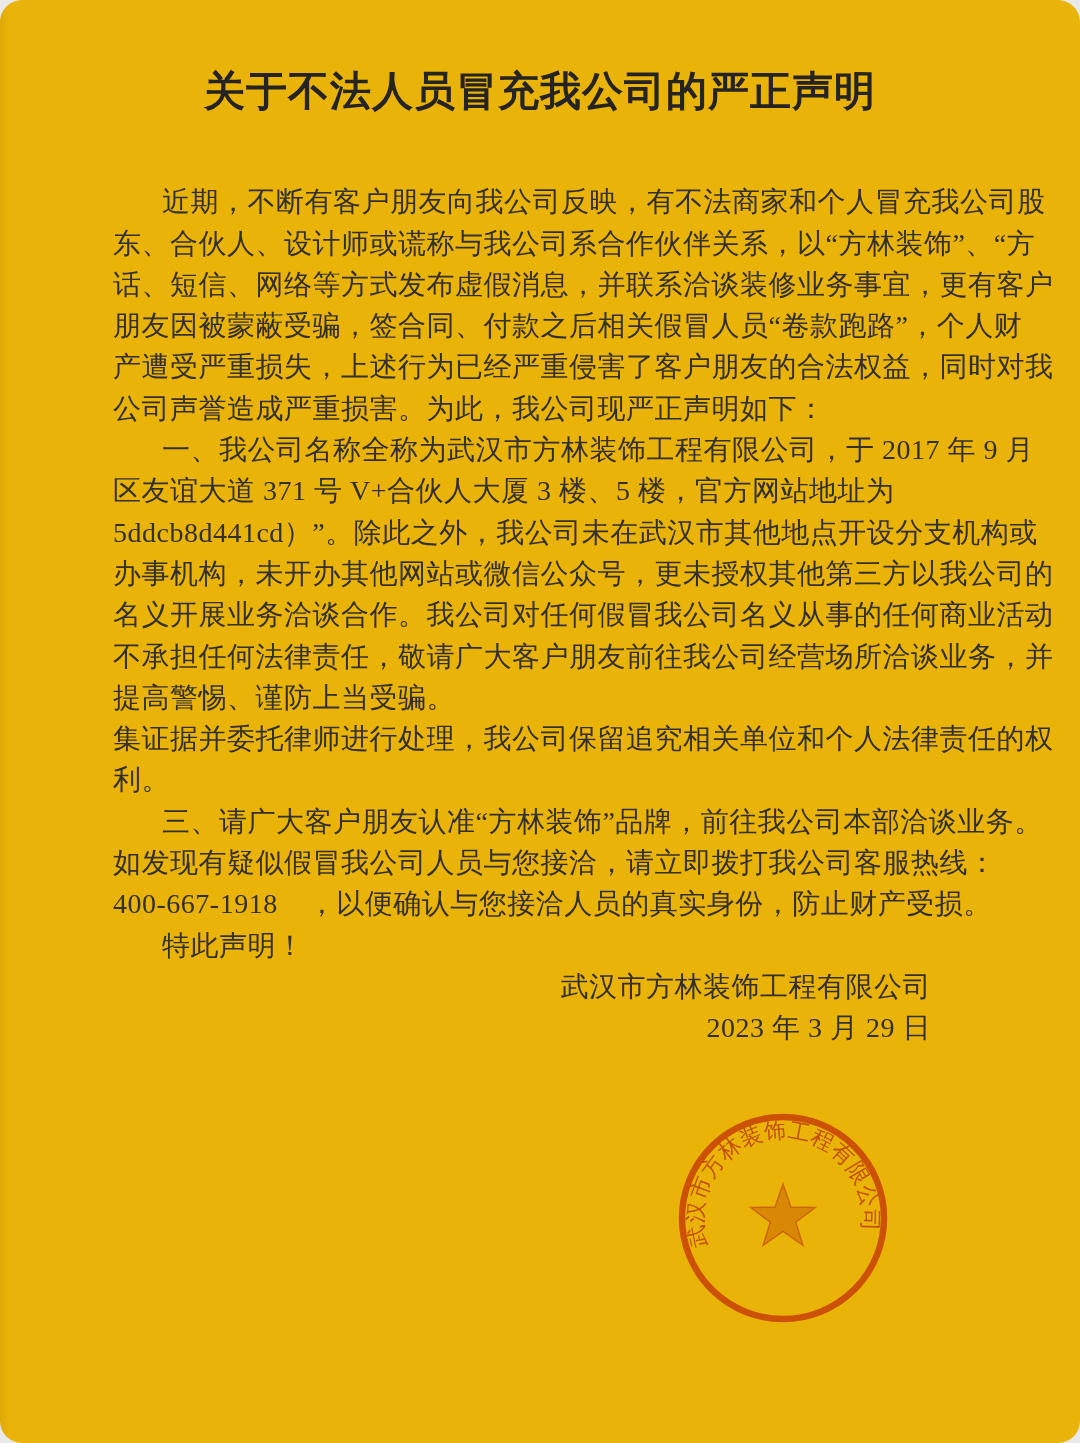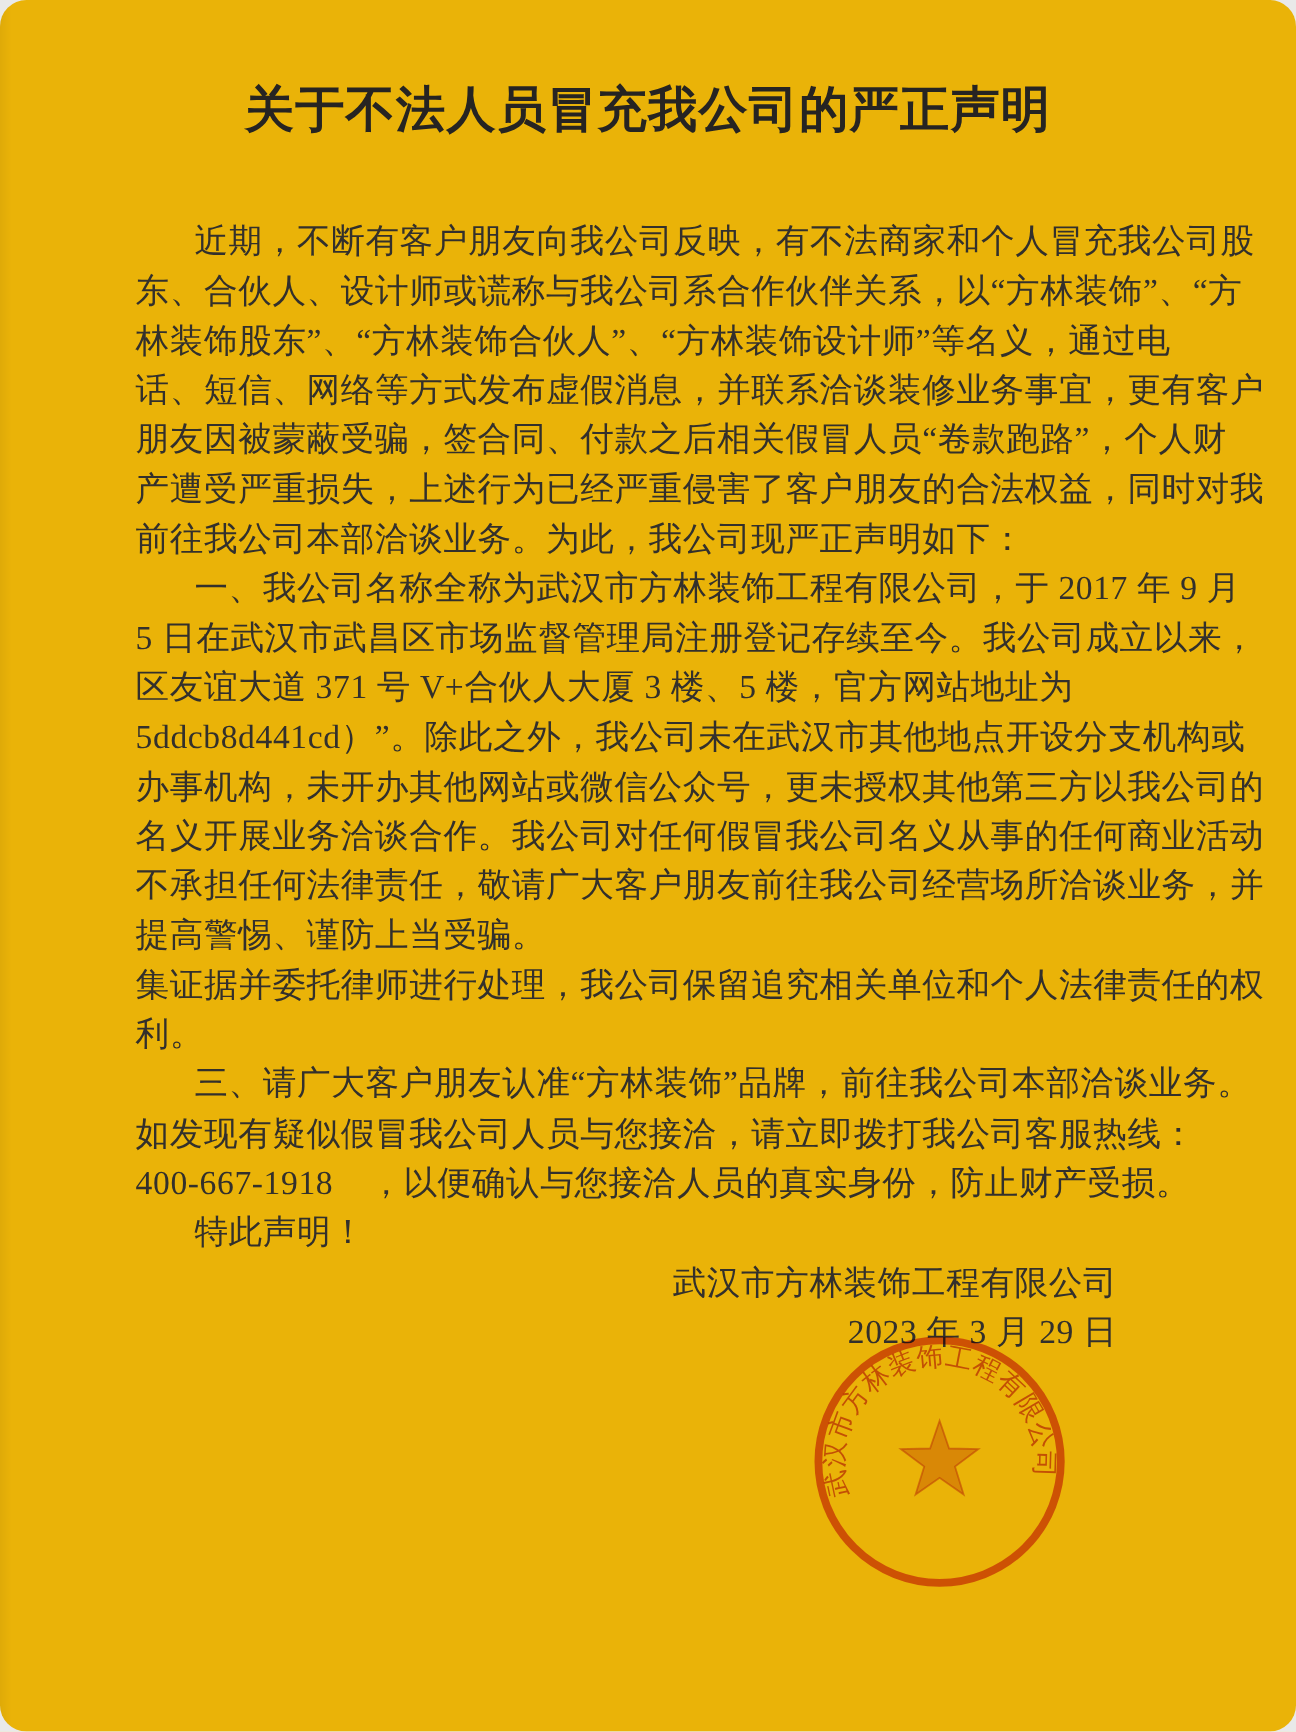--- a/index.html
+++ b/index.html
@@ -69,27 +69,25 @@
 
 <div class="page">
 
   <h1 class="doc-title">关于不法人员冒充我公司的严正声明</h1>
 
   <div class="content">
     <div class="spacer"></div>
     <div id="lines">
         <div class="line indent fill">近期，不断有客户朋友向我公司反映，有不法商家和个人冒充我公司股</div>
         <div class="line fill">东、合伙人、设计师或谎称与我公司系合作伙伴关系，以“方林装饰”、“方</div>
-        <div class="line fill">林装饰股东”、“方林装饰合伙人”、“方林装饰设计师”等名义，通过电</div>
         <div class="line fill">话、短信、网络等方式发布虚假消息，并联系洽谈装修业务事宜，更有客户</div>
         <div class="line fill">朋友因被蒙蔽受骗，签合同、付款之后相关假冒人员“卷款跑路”，个人财</div>
         <div class="line fill">产遭受严重损失，上述行为已经严重侵害了客户朋友的合法权益，同时对我</div>
-        <div class="line">前往我公司本部洽谈业务。为此，我公司现严正声明如下：</div>
+        <div class="line">公司声誉造成严重损害。为此，我公司现严正声明如下：</div>
         <div class="line indent fill">一、我公司名称全称为武汉市方林装饰工程有限公司，于 2017 年 9 月</div>
-        <div class="line fill">5 日在武汉市武昌区市场监督管理局注册登记存续至今。我公司成立以来，</div>
         <div class="line">区友谊大道 371 号 V+合伙人大厦 3 楼、5 楼，官方网站地址为</div>
         <div class="line fill">5ddcb8d441cd）”。除此之外，我公司未在武汉市其他地点开设分支机构或</div>
         <div class="line fill">办事机构，未开办其他网站或微信公众号，更未授权其他第三方以我公司的</div>
         <div class="line fill">名义开展业务洽谈合作。我公司对任何假冒我公司名义从事的任何商业活动</div>
         <div class="line fill">不承担任何法律责任，敬请广大客户朋友前往我公司经营场所洽谈业务，并</div>
         <div class="line">提高警惕、谨防上当受骗。</div>
         <div class="line fill">集证据并委托律师进行处理，我公司保留追究相关单位和个人法律责任的权</div>
         <div class="line">利。</div>
         <div class="line indent">三、请广大客户朋友认准“方林装饰”品牌，前往我公司本部洽谈业务。</div>
         <div class="line">如发现有疑似假冒我公司人员与您接洽，请立即拨打我公司客服热线：</div>

